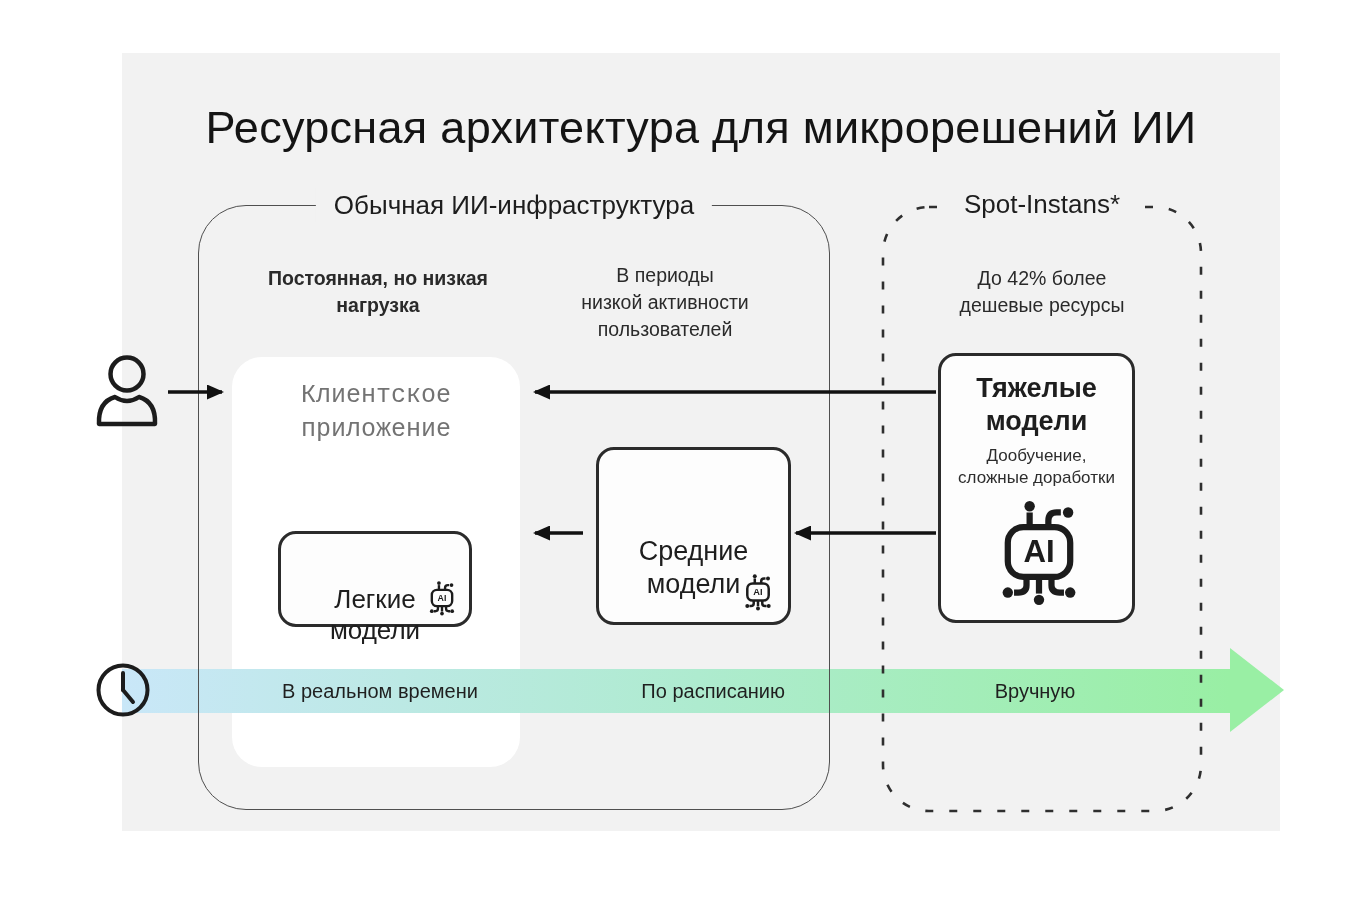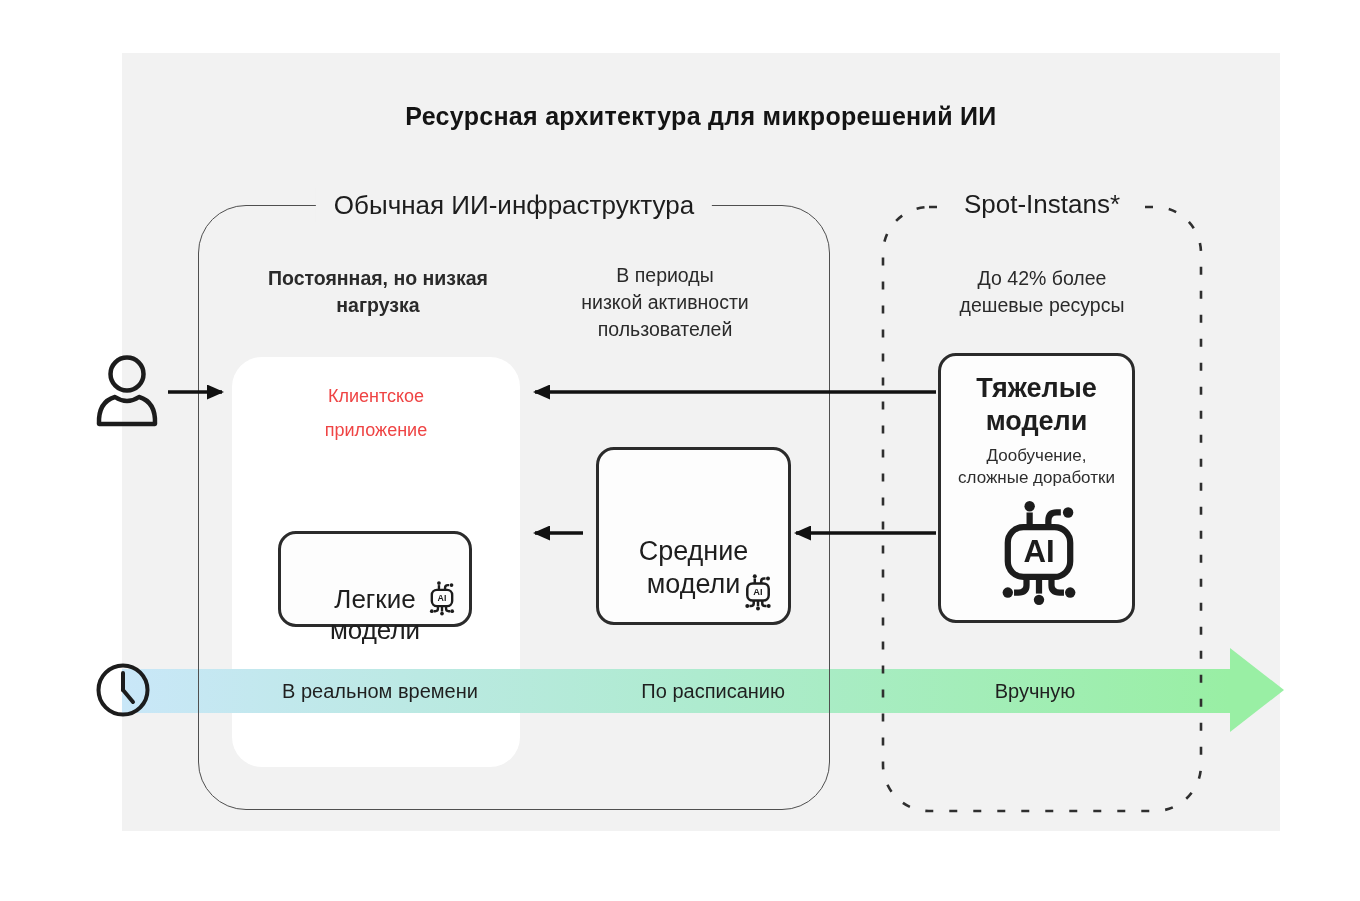--- a/index.html
+++ b/index.html
@@ -1,41 +1,41 @@
 <!DOCTYPE html>
 <html><head>
 <meta charset="utf-8">
 <style>
   html,body{margin:0;padding:0;background:#ffffff;}
   .canvas{position:relative;width:1360px;height:901px;background:#ffffff;overflow:hidden;
           font-family:"Liberation Sans", sans-serif;color:#232323;}
   .bg{position:absolute;left:122px;top:53px;width:1158px;height:778px;background:#f2f2f2;}
   .title{position:absolute;left:122px;top:102px;width:1158px;text-align:center;
-         font-size:25px;font-weight:bold;letter-spacing:.3px;color:#141414;}
+         font-size:45px;font-weight:normal;letter-spacing:.3px;color:#141414;}
   .ml{white-space:pre-line;}
 
   
   .zone-regular{position:absolute;left:198px;top:205px;width:630px;height:603px;
         border:1.5px solid #4f4f4f;border-radius:48px;background:transparent;}
   .zone-label{position:absolute;top:-18px;left:50%;transform:translateX(-50%);
         background:#f2f2f2;padding:0 18px;font-size:26px;line-height:34px;
         white-space:nowrap;color:#1d1d1d;}
   .zone-spot{position:absolute;left:881px;top:205px;width:322px;height:608px;}
   .zone-spot svg{position:absolute;left:0;top:0;}
 
   .note{position:absolute;text-align:center;font-size:19.5px;line-height:27px;color:#2a2a2a;}
   .note-left{left:238px;top:265px;width:280px;font-weight:bold;}
   .note-mid{left:545px;top:262px;width:240px;}
   .note-spot{left:912px;top:265px;width:260px;}
 
   
   .client-box{position:absolute;left:232px;top:357px;width:288px;height:410px;
         background:#ffffff;border-radius:30px;}
   .client-title{position:absolute;left:0;top:22px;width:100%;text-align:center;
-        font-size:18px;line-height:34px;color:#ef4444;}
+        font-size:25px;line-height:34px;color:#737373;font-family:Liberation Mono, monospace;}
   .model-box{position:absolute;background:#fdfdfd;border:3px solid #2b2b2b;border-radius:18px;
         text-align:center;color:#1e1e1e;box-sizing:border-box;}
   .box-light{left:278px;top:531px;width:194px;height:96px;font-size:26px;line-height:31px;padding-top:19px;}
   .box-medium{left:596px;top:447px;width:195px;height:178px;font-size:27px;line-height:33px;padding-top:52px;text-align:center;}
   .box-heavy{left:938px;top:353px;width:197px;height:270px;}
   .heavy-title{margin-top:16px;font-size:27px;line-height:33px;font-weight:bold;}
   .heavy-sub{margin-top:7px;font-size:17px;line-height:22px;color:#2d2d2d;}
   .chip-sm{position:absolute;right:10px;bottom:7px;}
   .chip-lg{position:absolute;left:46px;top:137px;}
 

